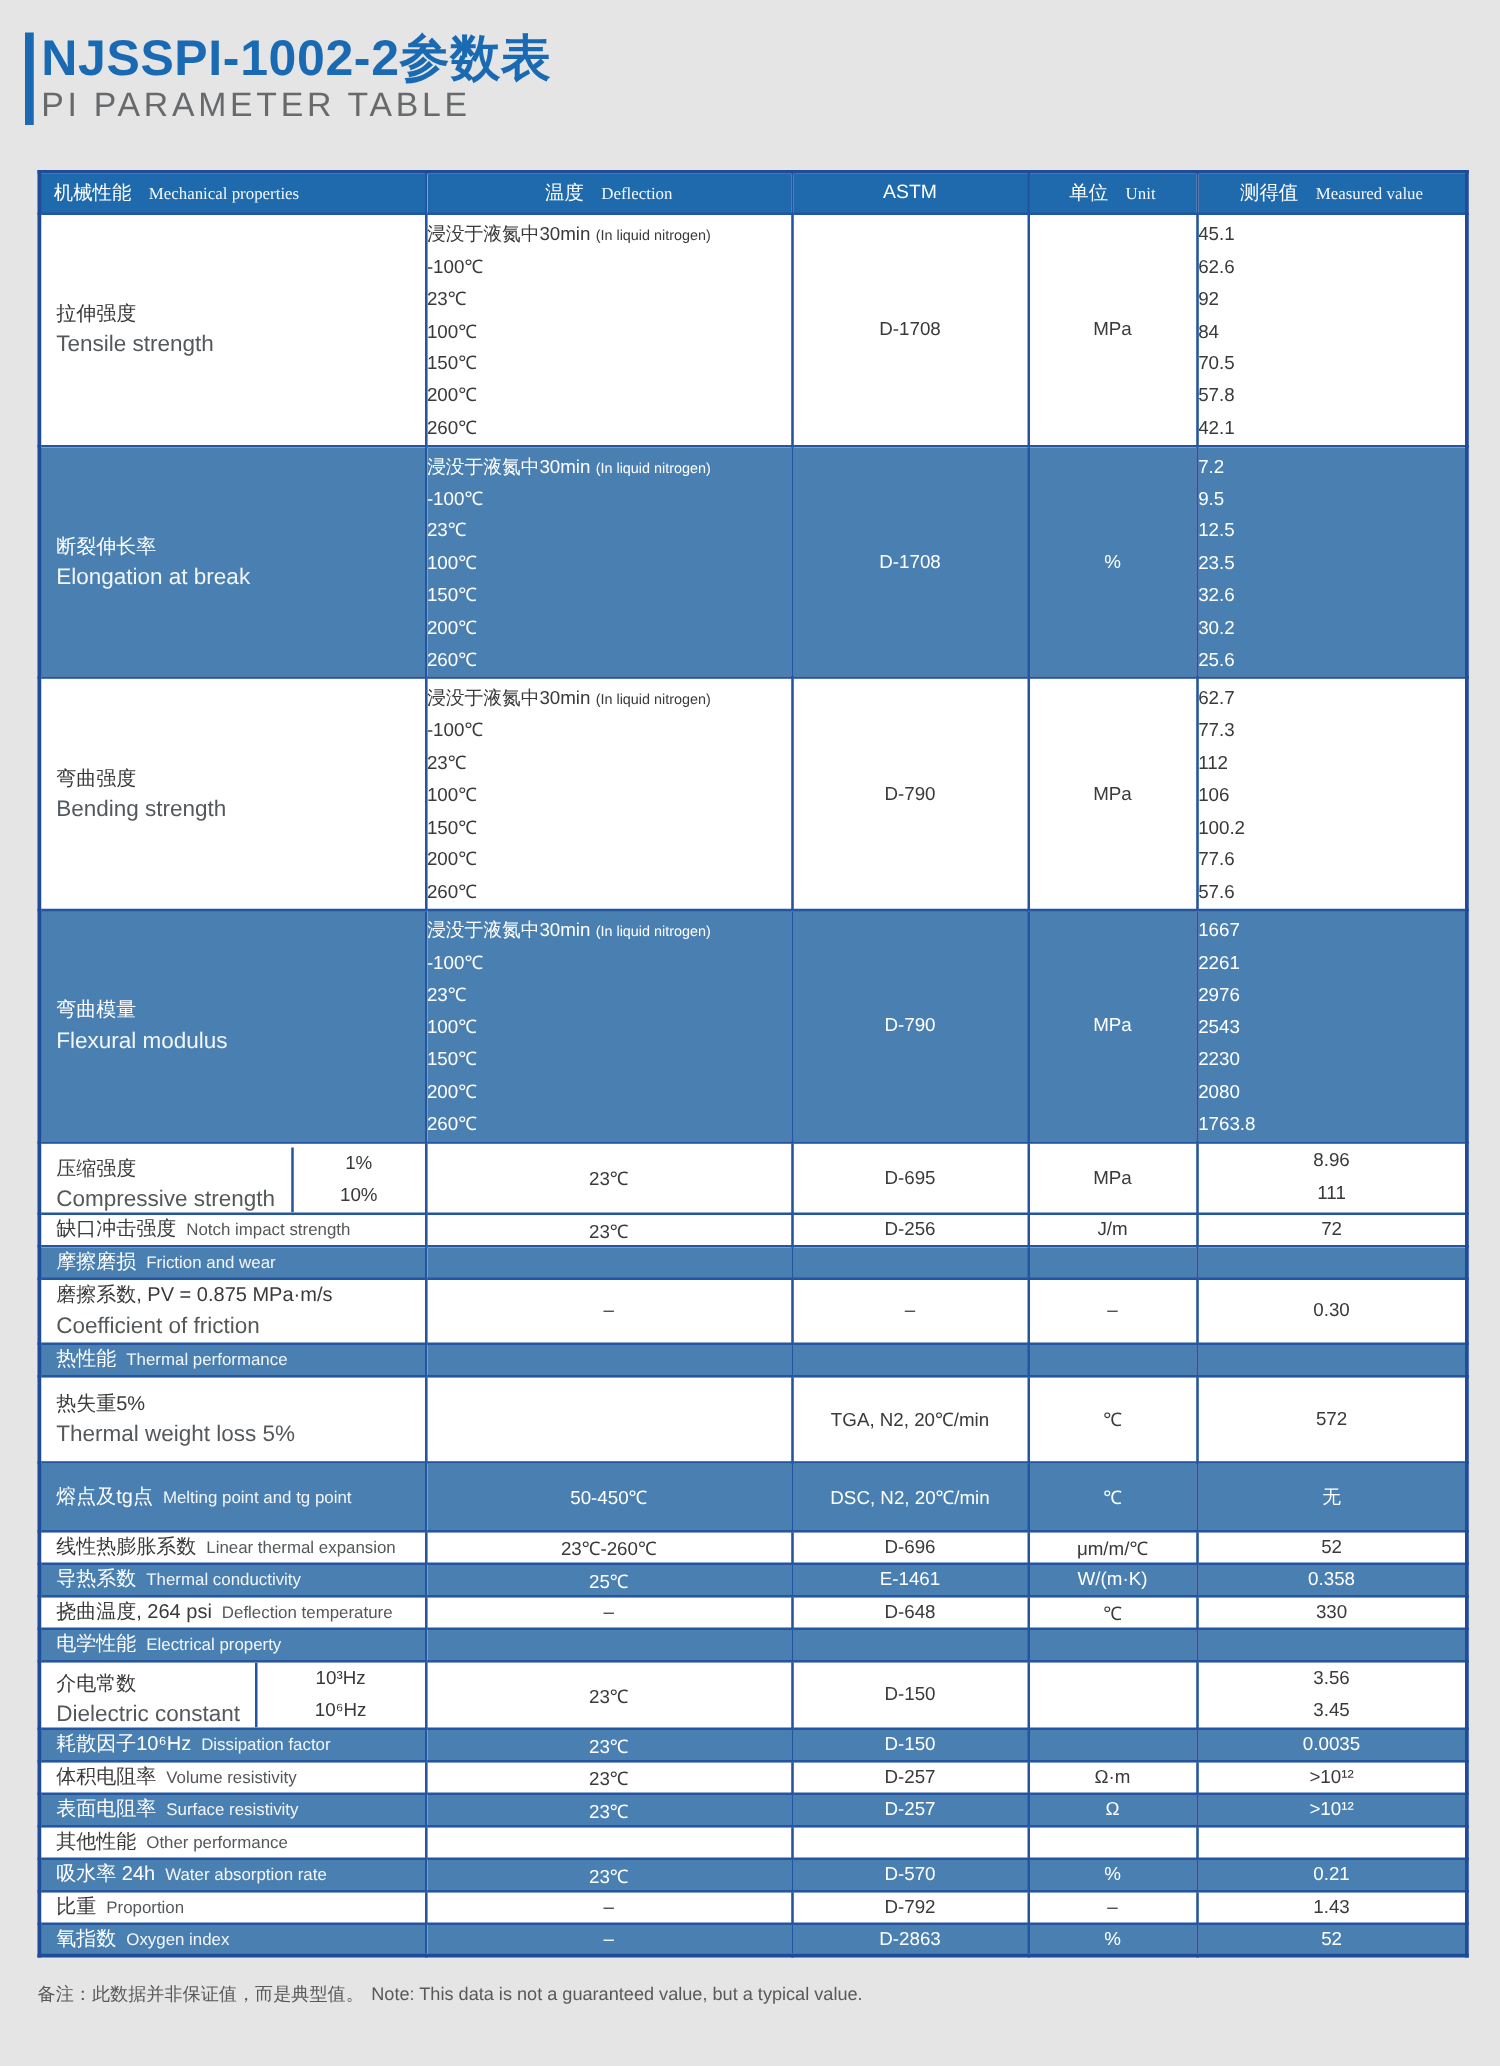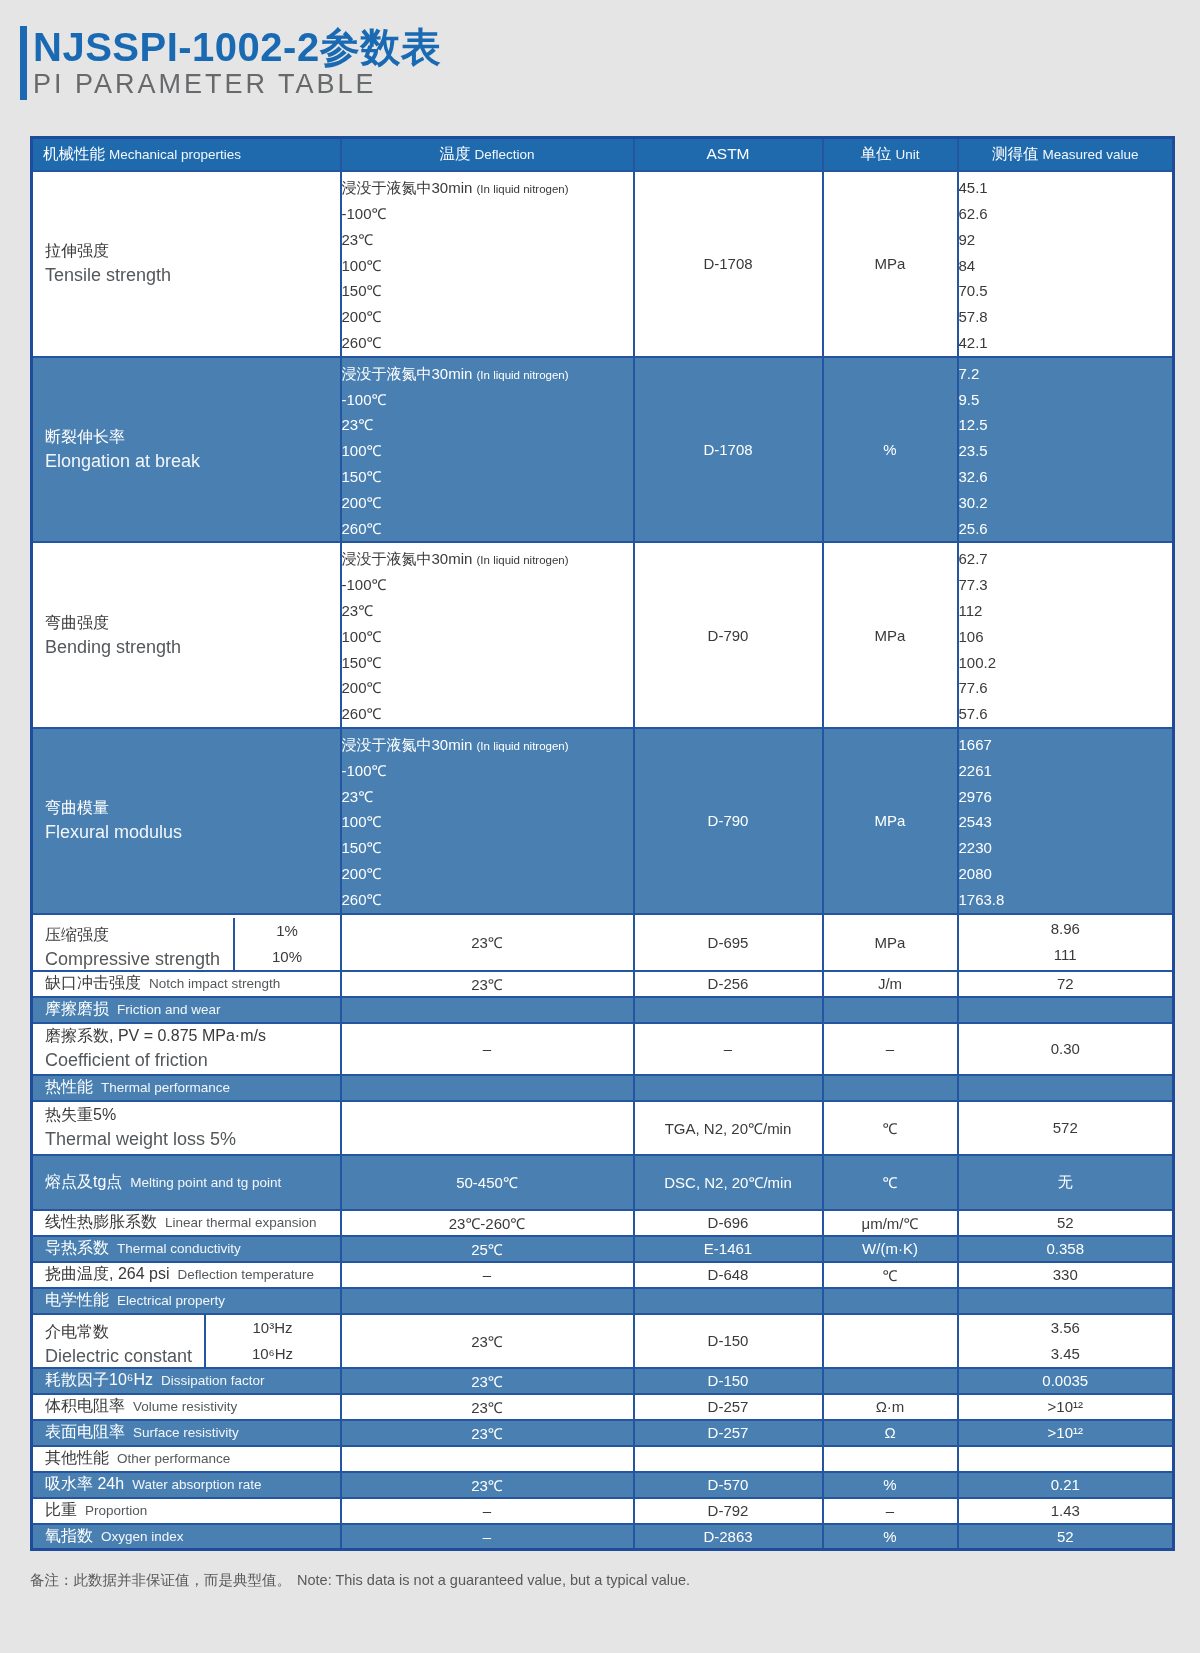--- a/index.html
+++ b/index.html
@@ -13,30 +13,30 @@
   .hdr .sub { font-size:27px; color:#67696b; letter-spacing:3px; margin-top:2px; line-height:1.1; }
 
   
   .tbl-wrap { margin:36px 0 0 30px; }
   table { border-collapse:collapse; table-layout:fixed; width:1142px; border:3px solid #1e4b9a; }
   th, td { border:2px solid #2355a0; padding:0; overflow:hidden; }
   thead tr { height:34px; background:#1e6aad; color:#ffffff; }
   th { font-weight:normal; text-align:center; }
   th.c-prop { text-align:left; padding-left:10px; }
   th .zh { font-size:15.5px; font-weight:normal; }
-  th .en { font-size:13.5px; margin-left:4px; color:rgba(255,255,255,0.95); }
+  th .en { font-size:13.5px; margin-left:14px; color:rgba(255,255,255,0.95);font-family:Liberation Serif, serif; }
 
   tr.r-w { background:#ffffff; color:#3a3a3a; }
   tr.r-b { background:#4a80b1; color:#ffffff; }
   tr.r-w .en { color:#54585b; }
   tr.r-b .en { color:rgba(255,255,255,0.93); }
 
   tr.h-block { height:184px; }
   tr.h-55 { height:55px; }
-  tr.h-54 { height:54px; }
+  tr.h-54 { height:69px; }
   tr.h-52 { height:52px; }
   tr.h-26 { height:26px; }
 
   td.c-prop { text-align:left; padding-left:12px; vertical-align:middle;margin-top:27px; }
   td.c-mid  { text-align:center; vertical-align:middle; font-size:15px; }
   td.c-lines{ vertical-align:top; }
 
   .p-zh { font-size:16px; }
   .p-en { font-size:18px; margin-top:3px; }
   .i-zh { font-size:16px; }

